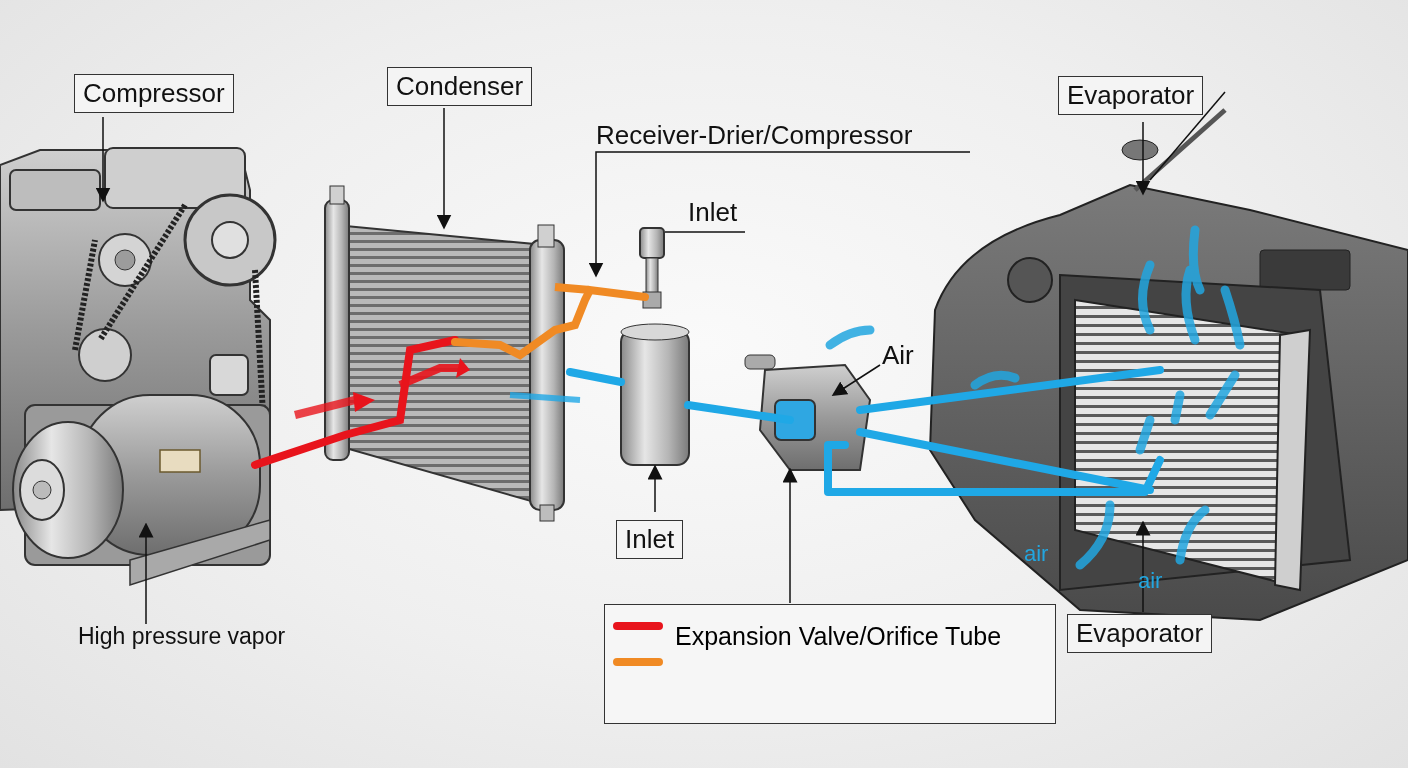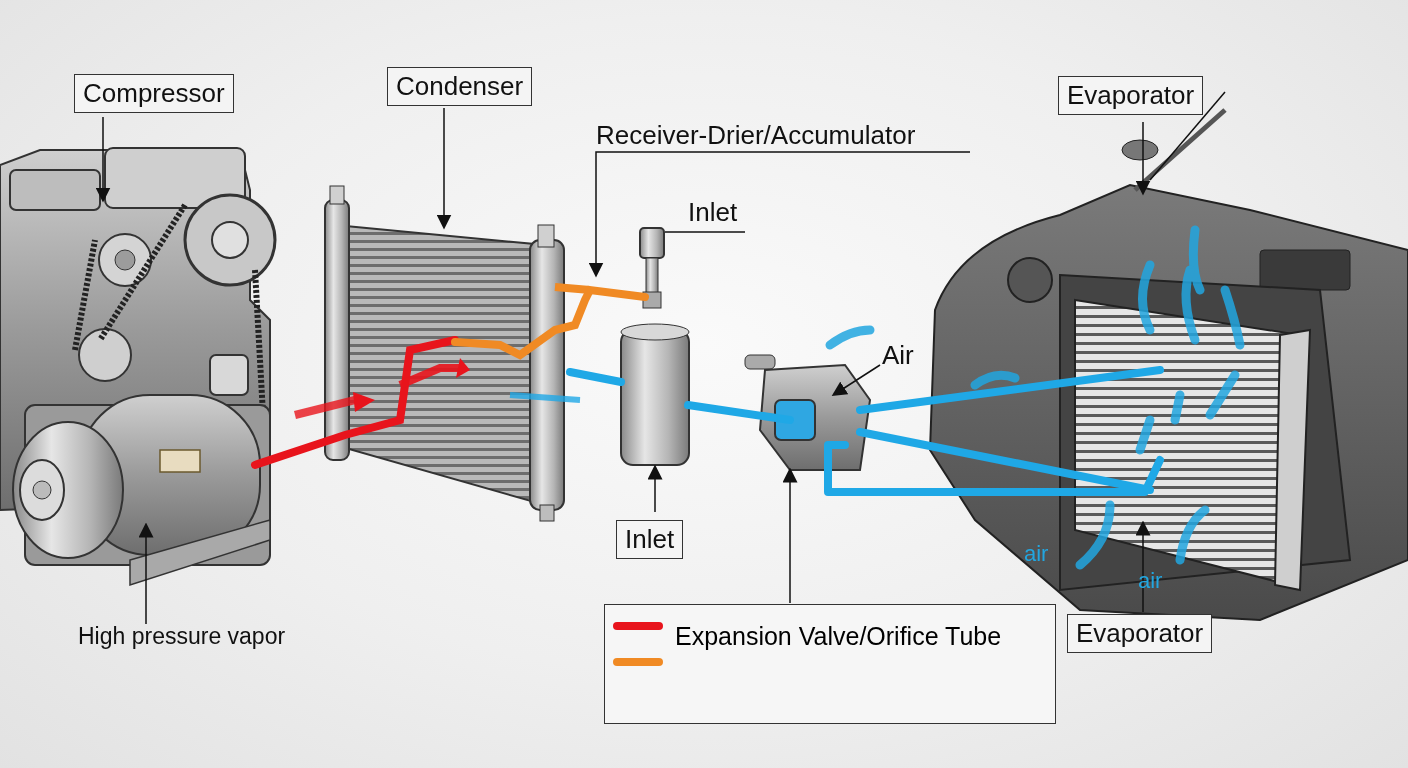--- a/index.html
+++ b/index.html
@@ -150,21 +150,21 @@
     <line x1="790" y1="603" x2="790" y2="475" marker-end="url(#ah)"></line>
     <line x1="1143" y1="122" x2="1143" y2="188" marker-end="url(#ah)"></line>
     <line x1="1225" y1="92" x2="1150" y2="180"></line>
     <line x1="1143" y1="612" x2="1143" y2="528" marker-end="url(#ah)"></line>
     <line x1="146" y1="624" x2="146" y2="530" marker-end="url(#ah)"></line>
   </g>
 </svg>
 
 <div class="lbl boxed" style="left:74px;top:74px;font-size:26px;">Compressor</div>
 <div class="lbl boxed" style="left:364px;top:67px;font-size:26px;margin-left:23px;">Condenser</div>
-<div class="lbl" style="left:596px;top:122px;font-size:26px;">Receiver-Drier/Accumulator</div>
+<div class="lbl" style="left:596px;top:122px;font-size:26px;">Receiver-Drier/Compressor</div>
 <div class="lbl" style="left:688px;top:199px;font-size:26px;">Inlet</div>
 <div class="lbl boxed" style="left:616px;top:520px;font-size:26px;">Inlet</div>
 <div class="lbl" style="left:882px;top:342px;font-size:26px;">Air</div>
 <div class="lbl boxed" style="left:1058px;top:76px;font-size:26px;">Evaporator</div>
 <div class="lbl boxed" style="left:1067px;top:614px;font-size:26px;">Evaporator</div>
 <div class="lbl" style="left:78px;top:625px;font-size:23px;">High pressure vapor</div>
 <div class="lbl air" style="left:1024px;top:543px;font-size:22px;">air</div>
 <div class="lbl air" style="left:1138px;top:570px;font-size:22px;">air</div>
 
 <div id="legend">

